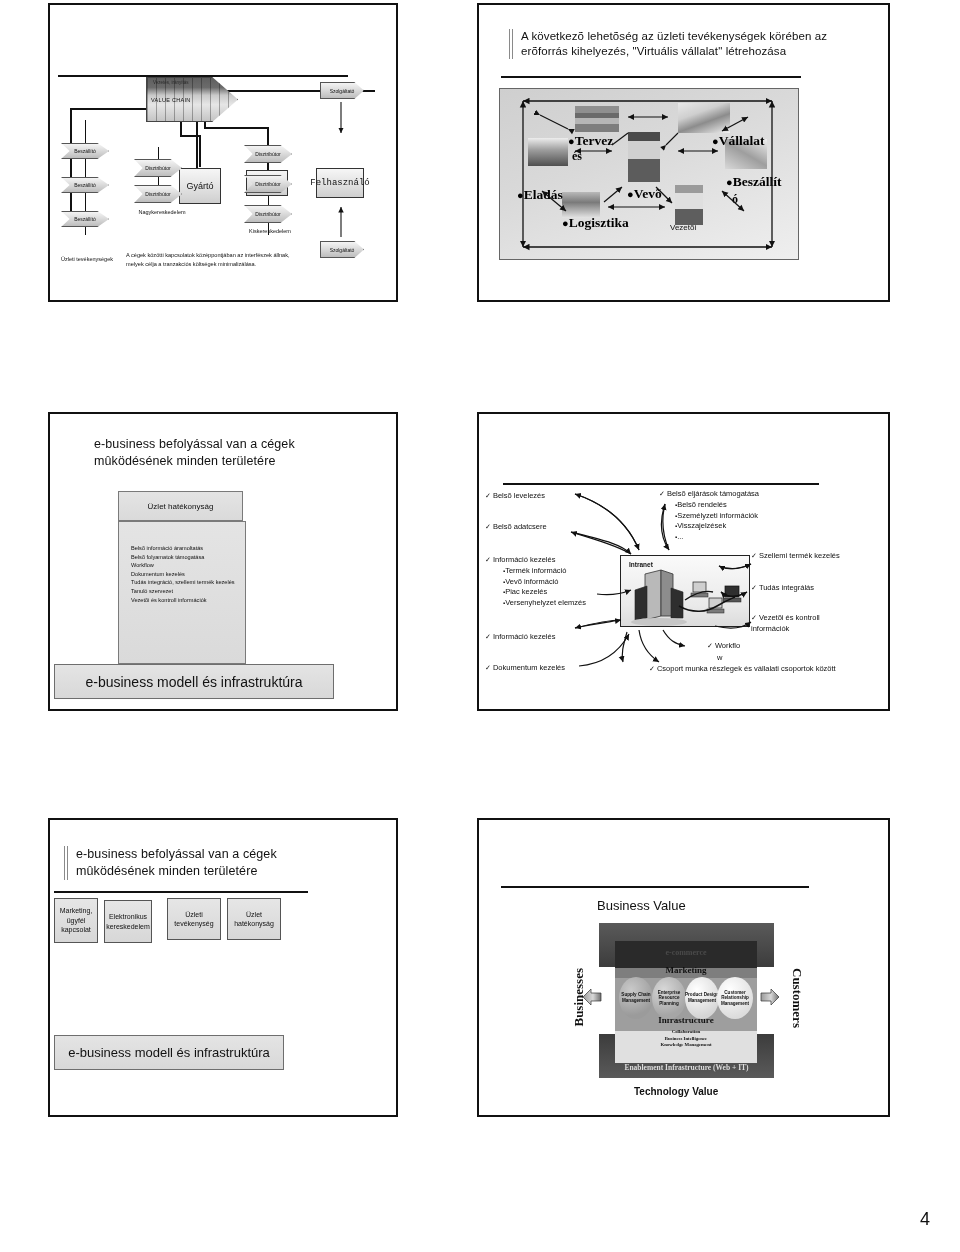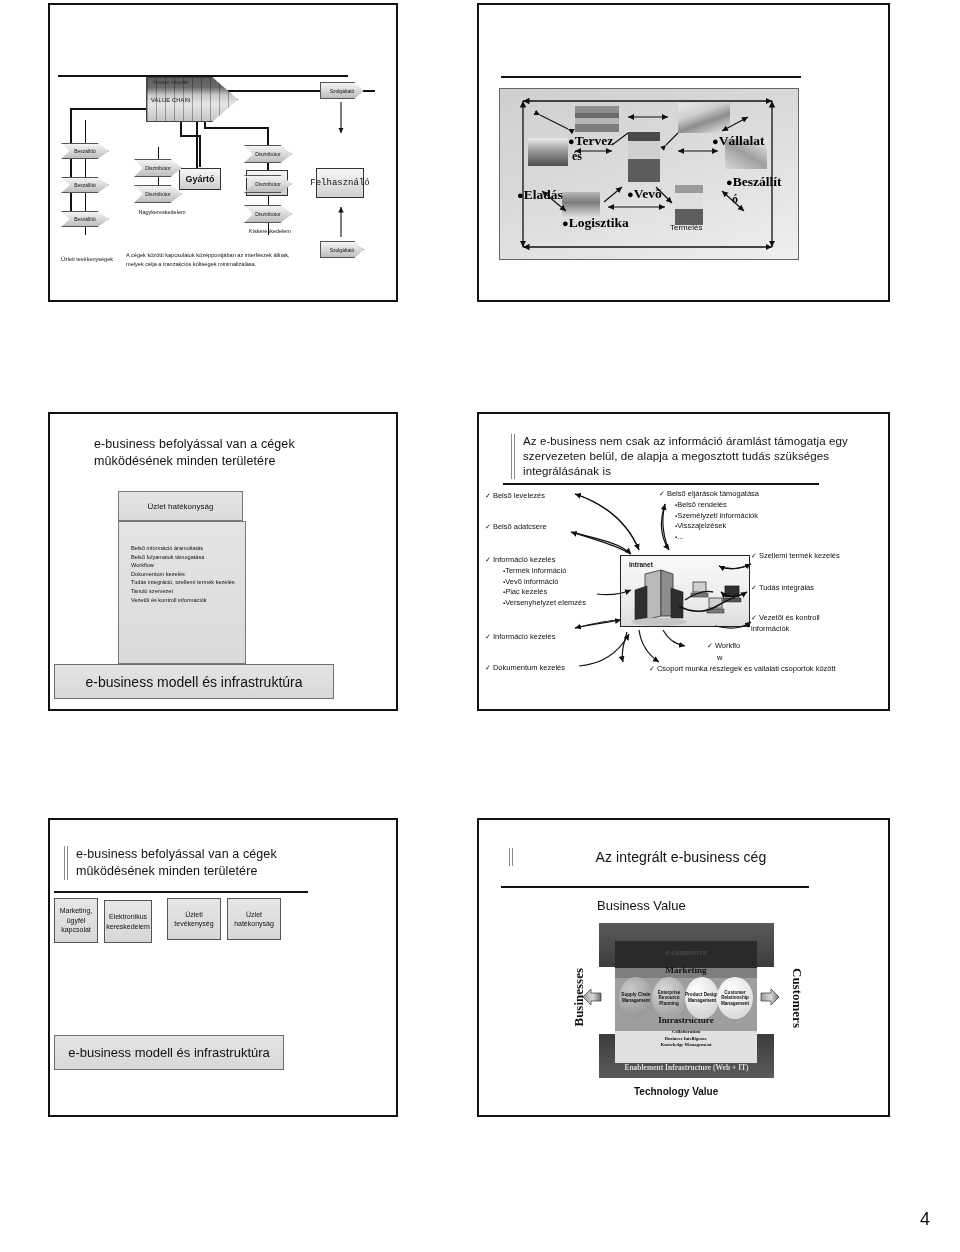--- a/index.html
+++ b/index.html
@@ -192,21 +192,21 @@
         <span>Beszállító</span>
       </div>
     <div class="chev" style="left:11px; top:172px; width:48px; height:16px;">
         <span>Beszállító</span>
       </div>
     <div class="chev" style="left:11px; top:206px; width:48px; height:16px;">
         <span>Beszállító</span>
       </div>
     <div class="cap" style="left:11px; top:250px; width:80px;">Üzleti tevékenységek</div>
 
-    <div class="boxnode" style="left:129px; top:163px; width:42px; height:22px;font-weight:bold;">
+    <div class="boxnode" style="left:129px; top:163px; width:42px; height:36px;">
         <span>Gyártó</span>
       </div>
 
     <div class="chev" style="left:84px; top:154px; width:48px; height:18px;">
         <span>Disztribútor</span>
       </div>
     <div class="chev" style="left:84px; top:180px; width:48px; height:18px;">
         <span>Disztribútor</span>
       </div>
     <div class="cap" style="left:76px; top:203px; width:72px; text-align:center;">Nagykereskedelem</div>
@@ -243,41 +243,45 @@
           </marker>
         </defs>
       <line x1="291" y1="97" x2="291" y2="128" stroke="#111" stroke-width="1.1" marker-end="url(#ah1)"></line>
       <line x1="291" y1="232" x2="291" y2="202" stroke="#111" stroke-width="1.1" marker-end="url(#ah1)"></line>
     </svg>
 
     <div class="para" style="left:76px; top:246px; width:170px;">A cégek közötti kapcsolatok középpontjában az interfészek állnak, melyek célja a tranzakciós költségek minimalizálása.</div>
   </div>
 
   <div class="slide" id="slide2">
+    <div class="title-wrap" style="left:30px; top:24px; width:330px;">
+      <div class="title-bar"></div>
+      <div class="title-text">A következõ lehetõség az üzleti tevékenységek körében az erõforrás kihelyezés, "Virtuális vállalat" létrehozása</div>
+    </div>
     <div class="hrule" style="left:22px; top:71px; width:300px;"></div>
 
     <div class="vcomp" style="left:20px; top:83px; width:300px; height:172px;">
 
       <div class="photo p1" style="left:75px; top:17px;  width:44px; height:26px;"></div>
       <div class="photo p2" style="left:178px;top:14px;  width:52px; height:30px;"></div>
       <div class="photo p3" style="left:28px; top:49px;  width:40px; height:28px;"></div>
       <div class="photo p4" style="left:225px;top:50px;  width:42px; height:30px;"></div>
       <div class="photo p5" style="left:128px;top:43px;  width:32px; height:50px;"></div>
       <div class="photo p6" style="left:62px; top:103px; width:38px; height:26px;"></div>
       <div class="photo p7" style="left:175px;top:96px;  width:28px; height:40px;"></div>
 
       <div class="vclabel" style="left:68px;  top:44px;"><span class="dot">●</span><span>Tervez</span></div>
       <div class="vclabel" style="left:172px; top:44px;margin-left:40px;"><span class="dot">●</span><span>Vállalat</span></div>
       <div class="vclabel" style="left:17px;  top:98px;"><span class="dot">●</span><span>Eladás</span></div>
       <div class="vclabel" style="left:226px; top:85px;"><span class="dot">●</span><span>Beszállít</span></div>
       <div class="vclabel" style="left:127px; top:97px;"><span class="dot">●</span><span>Vevõ</span></div>
       <div class="vclabel" style="left:62px;  top:126px;"><span class="dot">●</span><span>Logisztika</span></div>
       <div class="vclabel" style="left:72px;  top:60px; font-size:12px;">és</div>
       <div class="vclabel" style="left:232px; top:103px; font-size:12px;">ó</div>
-      <div class="vsmall" style="left:170px; top:134px;">Termelés</div>
+      <div class="vsmall" style="left:170px; top:134px;">Vezetõi</div>
 
       <svg class="ovl" width="300" height="172">
         <defs>
           <marker id="ah2" markerWidth="7" markerHeight="7" refX="5" refY="2.5" orient="auto">
               <path d="M0,0 L5,2.5 L0,5 z" fill="#111"></path>
             </marker>
           <marker id="ah2s" markerWidth="7" markerHeight="7" refX="0" refY="2.5" orient="auto">
               <path d="M5,0 L0,2.5 L5,5 z" fill="#111"></path>
             </marker>
         </defs>
@@ -323,24 +327,20 @@
       <div>Tanuló szervezet</div>
       <div>Vezetõi és kontroll információk</div>
     </div>
 
     <div class="bigbar" style="left:4px; top:250px; width:280px; height:35px;">
       <span>e-business modell és infrastruktúra</span>
     </div>
   </div>
 
   <div class="slide" id="slide4">
-    <div class="title-wrap" style="left:32px; top:20px; width:350px;">
-      <div class="title-bar"></div>
-      <div class="title-text">Az e-business nem csak az információ áramlást támogatja egy szervezeten belül, de alapja a megosztott tudás szükséges integrálásának is</div>
-    </div>
     <div class="hrule" style="left:24px; top:69px; width:316px;"></div>
 
     <div class="chk" style="left:6px; top:76px;"><span class="tick">✓</span><span>Belsõ levelezés</span></div>
     <div class="chk" style="left:6px; top:107px;"><span class="tick">✓</span><span>Belsõ adatcsere</span></div>
 
     <div class="chk" style="left:6px; top:140px;"><span class="tick">✓</span><span>Információ kezelés</span></div>
     <div class="chk sub" style="left:24px; top:152px;">
       <div><span style="font-size:6px;">▪</span><span>Termék információ</span></div>
       <div><span style="font-size:6px;">▪</span><span>Vevõ információ</span></div>
       <div><span style="font-size:6px;">▪</span><span>Piac kezelés</span></div>
@@ -435,24 +435,20 @@
     <div class="sq" style="left:177px;top:78px; width:54px; height:42px;">
         <span>Üzlet hatékonyság</span>
       </div>
 
     <div class="bigbar" style="left:4px; top:215px; width:230px; height:35px; font-size:13px;">
       <span>e-business modell és infrastruktúra</span>
     </div>
   </div>
 
   <div class="slide" id="slide6">
-    <div class="title-wrap" style="left:30px; top:28px; width:340px; justify-content:flex-start;">
-      <div class="title-bar"></div>
-      <div class="title-text" style="font-size:14px;line-height:18px;width:320px;text-align:center;">Az integrált e-business cég</div>
-    </div>
     <div class="hrule" style="left:22px; top:66px; width:308px;"></div>
 
     <div class="bv" style="left:118px; top:78px;">Business Value</div>
 
     <div class="sideword left" style="left:92px; top:148px;">Businesses</div>
     <div class="sideword" style="left:310px; top:148px;">Customers</div>
 
     <div class="stack" style="left:120px; top:103px; width:175px; height:155px;">
 
       <div class="layer" style="left:0; top:0; width:175px; height:44px;

